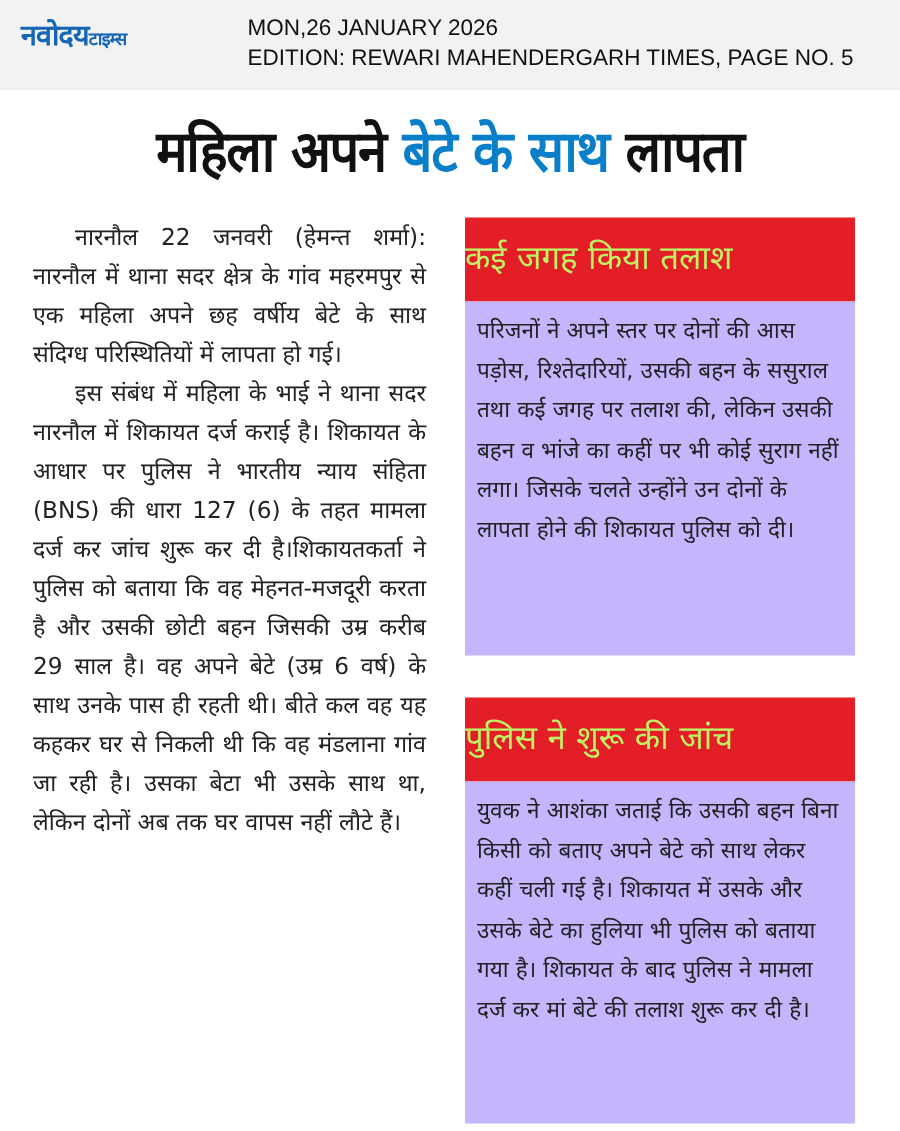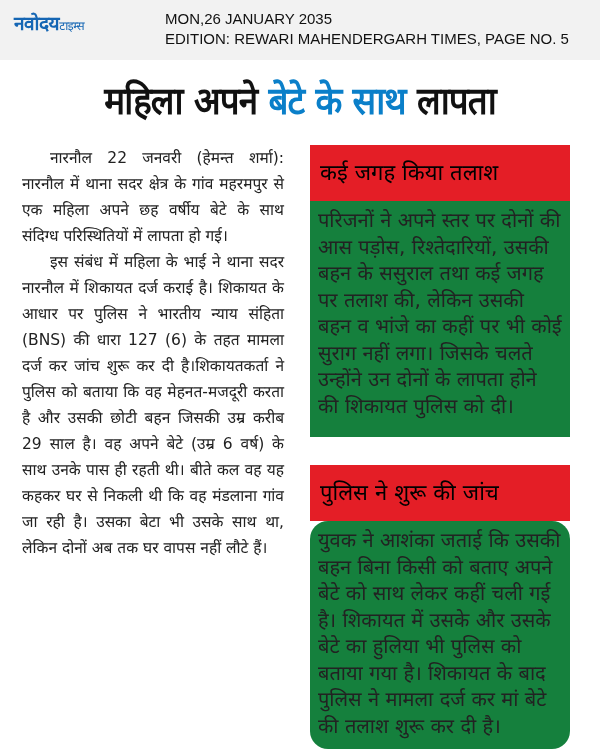--- a/index.html
+++ b/index.html
@@ -1,41 +1,41 @@
 <!DOCTYPE html>
 <html><head>
 <meta charset="utf-8">
 <style>
   html,body{margin:0;padding:0;}
   body{width:600px;height:754px;background:#ffffff;position:relative;overflow:hidden;font-family:"DejaVu Sans",sans-serif;}
   .topbar{position:absolute;left:0;top:0;width:600px;height:60px;background:#f2f2f2;}
   .logo{position:absolute;left:14px;top:10px;font-weight:bold;color:#1566b4;font-size:19px;letter-spacing:-0.5px;white-space:nowrap;}
-  .logo .small{font-size:12px;font-weight:normal;margin-top:32px;}
+  .logo .small{font-size:12px;font-weight:bold;margin-top:32px;}
   .meta{position:absolute;left:165px;top:9px;font-family:"Liberation Sans",sans-serif;font-size:15px;line-height:20px;color:#111;}
   .title{position:absolute;left:0;top:70px;width:600px;text-align:center;font-family:"DejaVu Sans",sans-serif;font-weight:bold;font-size:38px;line-height:62px;color:#111;white-space:nowrap;letter-spacing:-1px;transform:scaleX(0.92);transform-origin:center;}
   .title .blue{color:#0a7fc9;}
   .leftcol{position:absolute;left:22px;top:145px;width:262px;font-family:"DejaVu Sans",sans-serif;font-size:15.5px;line-height:26px;color:#222;text-align:justify;}
   .leftcol p{margin:0;text-indent:28px;}
   .box{position:absolute;left:310px;width:260px;}
-  .box-head{background:#e41e26;color:#000000;font-family:"DejaVu Sans",sans-serif;font-size:22px;line-height:56px;height:56px;padding-left:10px;white-space:nowrap;overflow:hidden;}
-  .box-body{background:#15803d;color:#222;font-family:"DejaVu Sans",sans-serif;font-size:20px;line-height:26.5px;padding:6px 8px 10px 8px;}
+  .box-head{background:#e41e26;color:#bef264;font-family:"DejaVu Sans",sans-serif;font-size:22px;line-height:56px;height:56px;padding-left:0;white-space:nowrap;overflow:hidden;}
+  .box-body{background:#c4b5fd;color:#222;font-family:"DejaVu Sans",sans-serif;font-size:15px;line-height:26.5px;padding:6px 8px 10px 8px;}
   .box1{top:145px;}
   .box1 .box-body{height:220px;}
   .box2{top:465px;}
-  .box2 .box-body{height:212px;border-radius:18px;}
+  .box2 .box-body{height:212px;}
 </style>
 </head>
 <body>
 
 <div class="topbar">
   <div class="logo">
     <span>नवोदय</span><span class="small">टाइम्स</span>
   </div>
   <div class="meta">
-    <div>MON,26 JANUARY 2035</div>
+    <div>MON,26 JANUARY 2026</div>
     <div>EDITION: REWARI MAHENDERGARH TIMES, PAGE NO. 5</div>
   </div>
 </div>
 
 <div class="title">
   <span>महिला अपने </span><span class="blue">बेटे के साथ</span><span> लापता</span>
 </div>
 
 <div class="leftcol">
   <p>नारनौल 22 जनवरी (हेमन्त शर्मा): नारनौल में थाना सदर क्षेत्र के गांव महरमपुर से एक महिला अपने छह वर्षीय बेटे के साथ संदिग्ध परिस्थितियों में लापता हो गई।</p>

